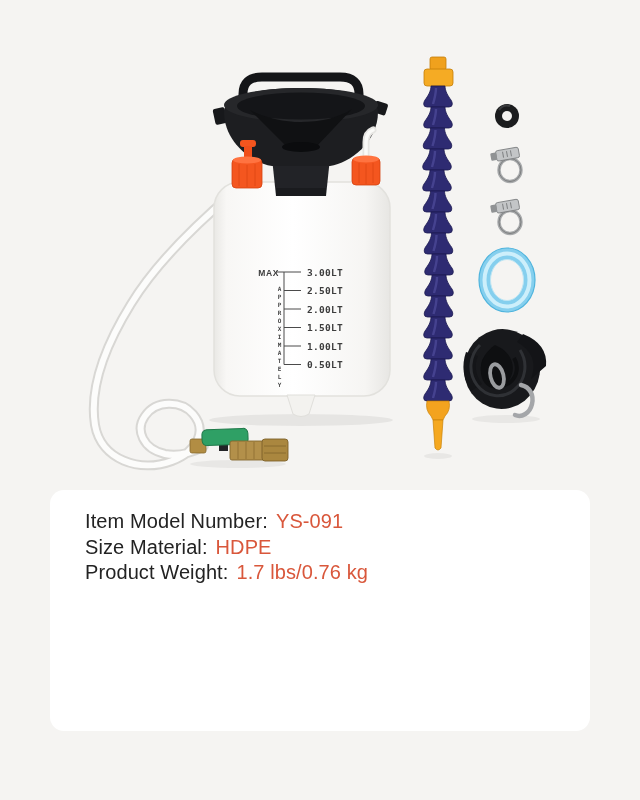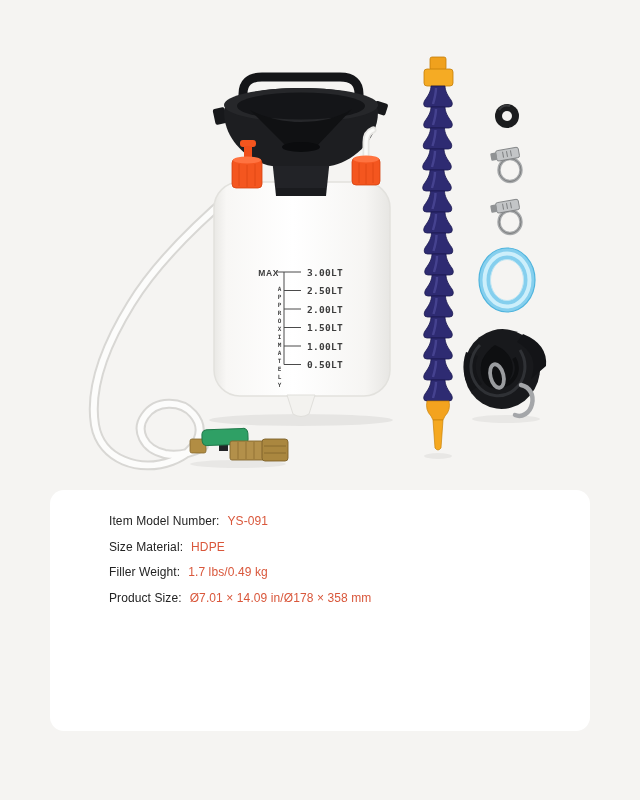--- a/index.html
+++ b/index.html
@@ -14,22 +14,22 @@
     writing-mode:vertical-rl;text-orientation:upright;
     font-size:6px;font-weight:bold;color:#454545;letter-spacing:1px;
     font-family:"DejaVu Sans Mono",monospace;line-height:10px;
   }
   .spec-panel{
     position:absolute;left:50px;top:490px;width:540px;height:241px;
     background:#ffffff;border-radius:14px;box-sizing:border-box;
     padding:19px 24px 0 35px;
   }
   .spec-row{
-    font-size:12px;line-height:25.5px;white-space:nowrap;
-    color:#232323;letter-spacing:0.1px;margin-left:24px;
+    font-size:20px;line-height:25.5px;white-space:nowrap;
+    color:#232323;letter-spacing:0.1px;
   }
   .spec-label{color:#232323;}
   .spec-label:not(:empty){margin-right:8px;}
   .spec-value{color:#d9573b;}
 </style>
 </head>
 <body>
 
 <div class="page">
 
@@ -201,20 +201,17 @@
   </div>
 
   <div class="spec-panel">
     <div class="spec-row">
       <span class="spec-label">Item Model Number:</span><span class="spec-value">YS-091</span>
     </div>
     <div class="spec-row">
       <span class="spec-label">Size Material:</span><span class="spec-value">HDPE</span>
     </div>
     <div class="spec-row">
-      <span class="spec-label">Filler Weight:</span><span class="spec-value">1.7 lbs/0.49 kg</span>
-    </div>
-    <div class="spec-row">
-      <span class="spec-label">Product Size:</span><span class="spec-value">Ø7.01 × 14.09 in/Ø178 × 358 mm</span>
+      <span class="spec-label">Product Weight:</span><span class="spec-value">1.7 lbs/0.76 kg</span>
     </div>
   </div>
 
 </div>
 
 </body></html>

